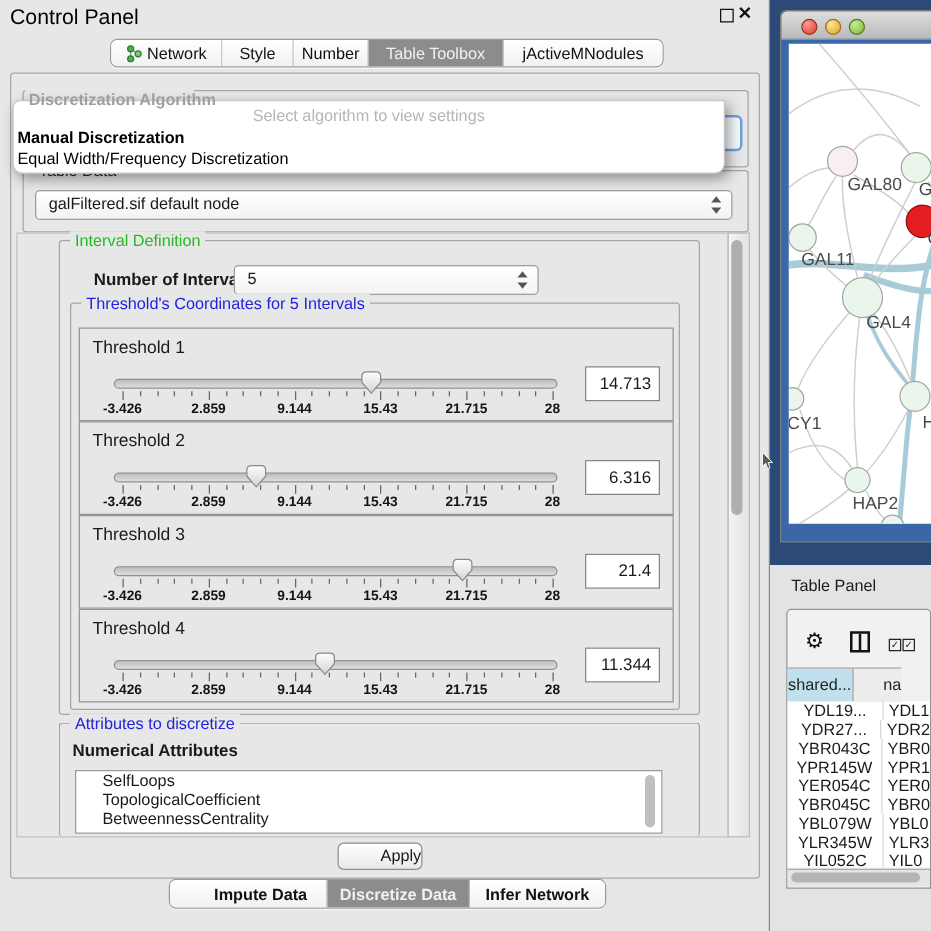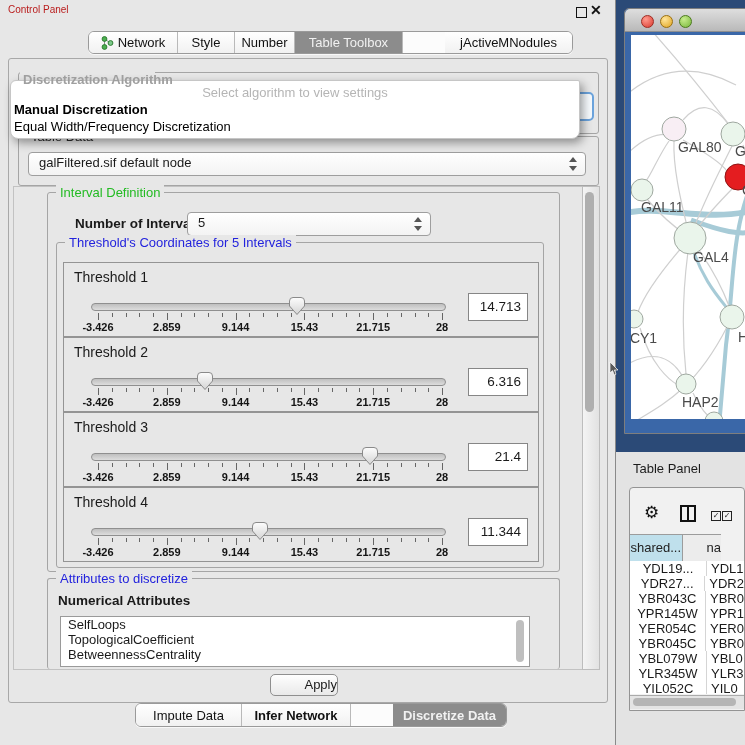--- a/index.html
+++ b/index.html
@@ -1,30 +1,30 @@
 <!DOCTYPE html>
 <html><head>
 <meta charset="utf-8">
 <style>
   html,body{margin:0;padding:0;}
   #app{position:relative;width:745px;height:745px;background:#E7E7E7;overflow:hidden;
        font-family:"Liberation Sans",sans-serif;color:#1A1A1A;font-size:13px;}
   .abs{position:absolute;}
 
   
-  .cp-title{left:8px;top:4px;font-size:10px;color:#b91c1c;}
+  .cp-title{left:8px;top:4px;font-size:17px;color:#000000;}
   .float-box{left:576px;top:7px;width:9px;height:9px;border:1.5px solid #111;}
   .close-x{left:590px;top:2px;font-size:14px;font-weight:bold;color:#111;}
 
   
   .seg{position:absolute;display:flex;border:1px solid #9A9A9A;border-radius:6px;overflow:hidden;
        background:#FCFCFC;box-shadow:0 1px 0 rgba(255,255,255,.7);}
   .seg .sg{display:flex;align-items:center;justify-content:center;border-right:1px solid #B9B9B9;
        font-size:13px;color:#111;background:linear-gradient(#FFFFFF,#F1F1F1);}
-  .seg .sg:last-child{border-right:none;margin-left:42px;}
+  .seg .sg:last-child{border-right:none;}
   .seg .sg.sel{background:#8C8C8C;color:#F1F1F1;}
 
   
   .gbox{position:absolute;border:1px solid #A5A5A5;border-radius:3px;}
   .glabel{position:absolute;top:-8px;left:8px;background:#E7E7E7;padding:0 4px;font-size:13px;}
   .green{color:#23BB23;}
   .blue{color:#2323DD;}
 
   
   .combo{position:absolute;background:linear-gradient(#FFFFFF,#F3F3F3);border:1px solid #9E9E9E;
@@ -60,21 +60,21 @@
   .tick{position:absolute;top:50px;width:1px;height:4px;background:#666;}
   .tick.mj{height:7px;}
   .sc{position:absolute;top:58px;width:60px;text-align:center;font-size:11px;font-weight:bold;color:#151515;}
   .th-thumb{position:absolute;top:33px;}
   .th-value{position:absolute;left:404px;top:30px;width:52px;height:26px;line-height:26px;background:#FFF;
             border:1px solid #868686;text-align:right;padding-right:6px;font-size:13.5px;}
 
   
   .attr-title{left:58px;top:593px;font-weight:bold;font-size:13.5px;}
   .attr-list{left:60px;top:616px;width:468px;height:49px;background:#FFF;border:1px solid #9A9A9A;overflow:hidden;}
-  .attr-item{height:15px;line-height:15px;padding-left:7px;font-size:13px;}
+  .attr-item{height:15px;line-height:15px;padding-left:21px;font-size:13px;}
   .attr-scroll{left:516px;top:620px;width:8px;height:42px;background:#BFBFBF;border-radius:4px;}
 
   .apply-btn{left:270px;top:674px;width:66px;height:20px;line-height:20px;text-align:right;
              background:linear-gradient(#FEFEFE,#E9E9E9);border:1px solid #8F8F8F;border-radius:5px;font-size:13px;}
 
   
   .desktop{left:616px;top:0;width:129px;height:452px;background:#2B4A77;}
   .panel-divider{left:615px;top:0;width:1px;height:745px;background:#8A8A8A;}
   .macwin{left:624px;top:8px;width:130px;height:424px;background:#3A67A8;border:1px solid #7E7E7E;
           border-radius:5px 0 0 0;}
@@ -376,28 +376,28 @@
   <div class="abs attr-list">
       <div class="attr-item">SelfLoops</div>
       <div class="attr-item">TopologicalCoefficient</div>
       <div class="attr-item">BetweennessCentrality</div>
     </div>
   <div class="abs attr-scroll"></div>
 
   <div class="abs apply-btn">Apply</div>
 
   <div class="seg" style="left:135px;top:703px;height:22px;">
-    <div class="sg" style="width:105px;font-weight:normal;">
+    <div class="sg" style="width:105px;font-weight:bold;padding-left:20px;">
       <span>Impute Data</span>
+      </div>
+    <div class="sg sel" style="width:113px;font-weight:bold;">
+      <span>Discretize Data</span>
       </div>
     <div class="sg" style="width:108px;font-weight:bold;">
       <span>Infer Network</span>
-      </div>
-    <div class="sg sel" style="width:113px;font-weight:bold;">
-      <span>Discretize Data</span>
       </div>
   </div>
 
   <div class="abs panel-divider"></div>
   <div class="abs desktop"></div>
   <div class="abs macwin">
     <div class="mactitle">
       <span class="light l-red"></span>
       <span class="light l-yellow"></span>
       <span class="light l-green"></span>

